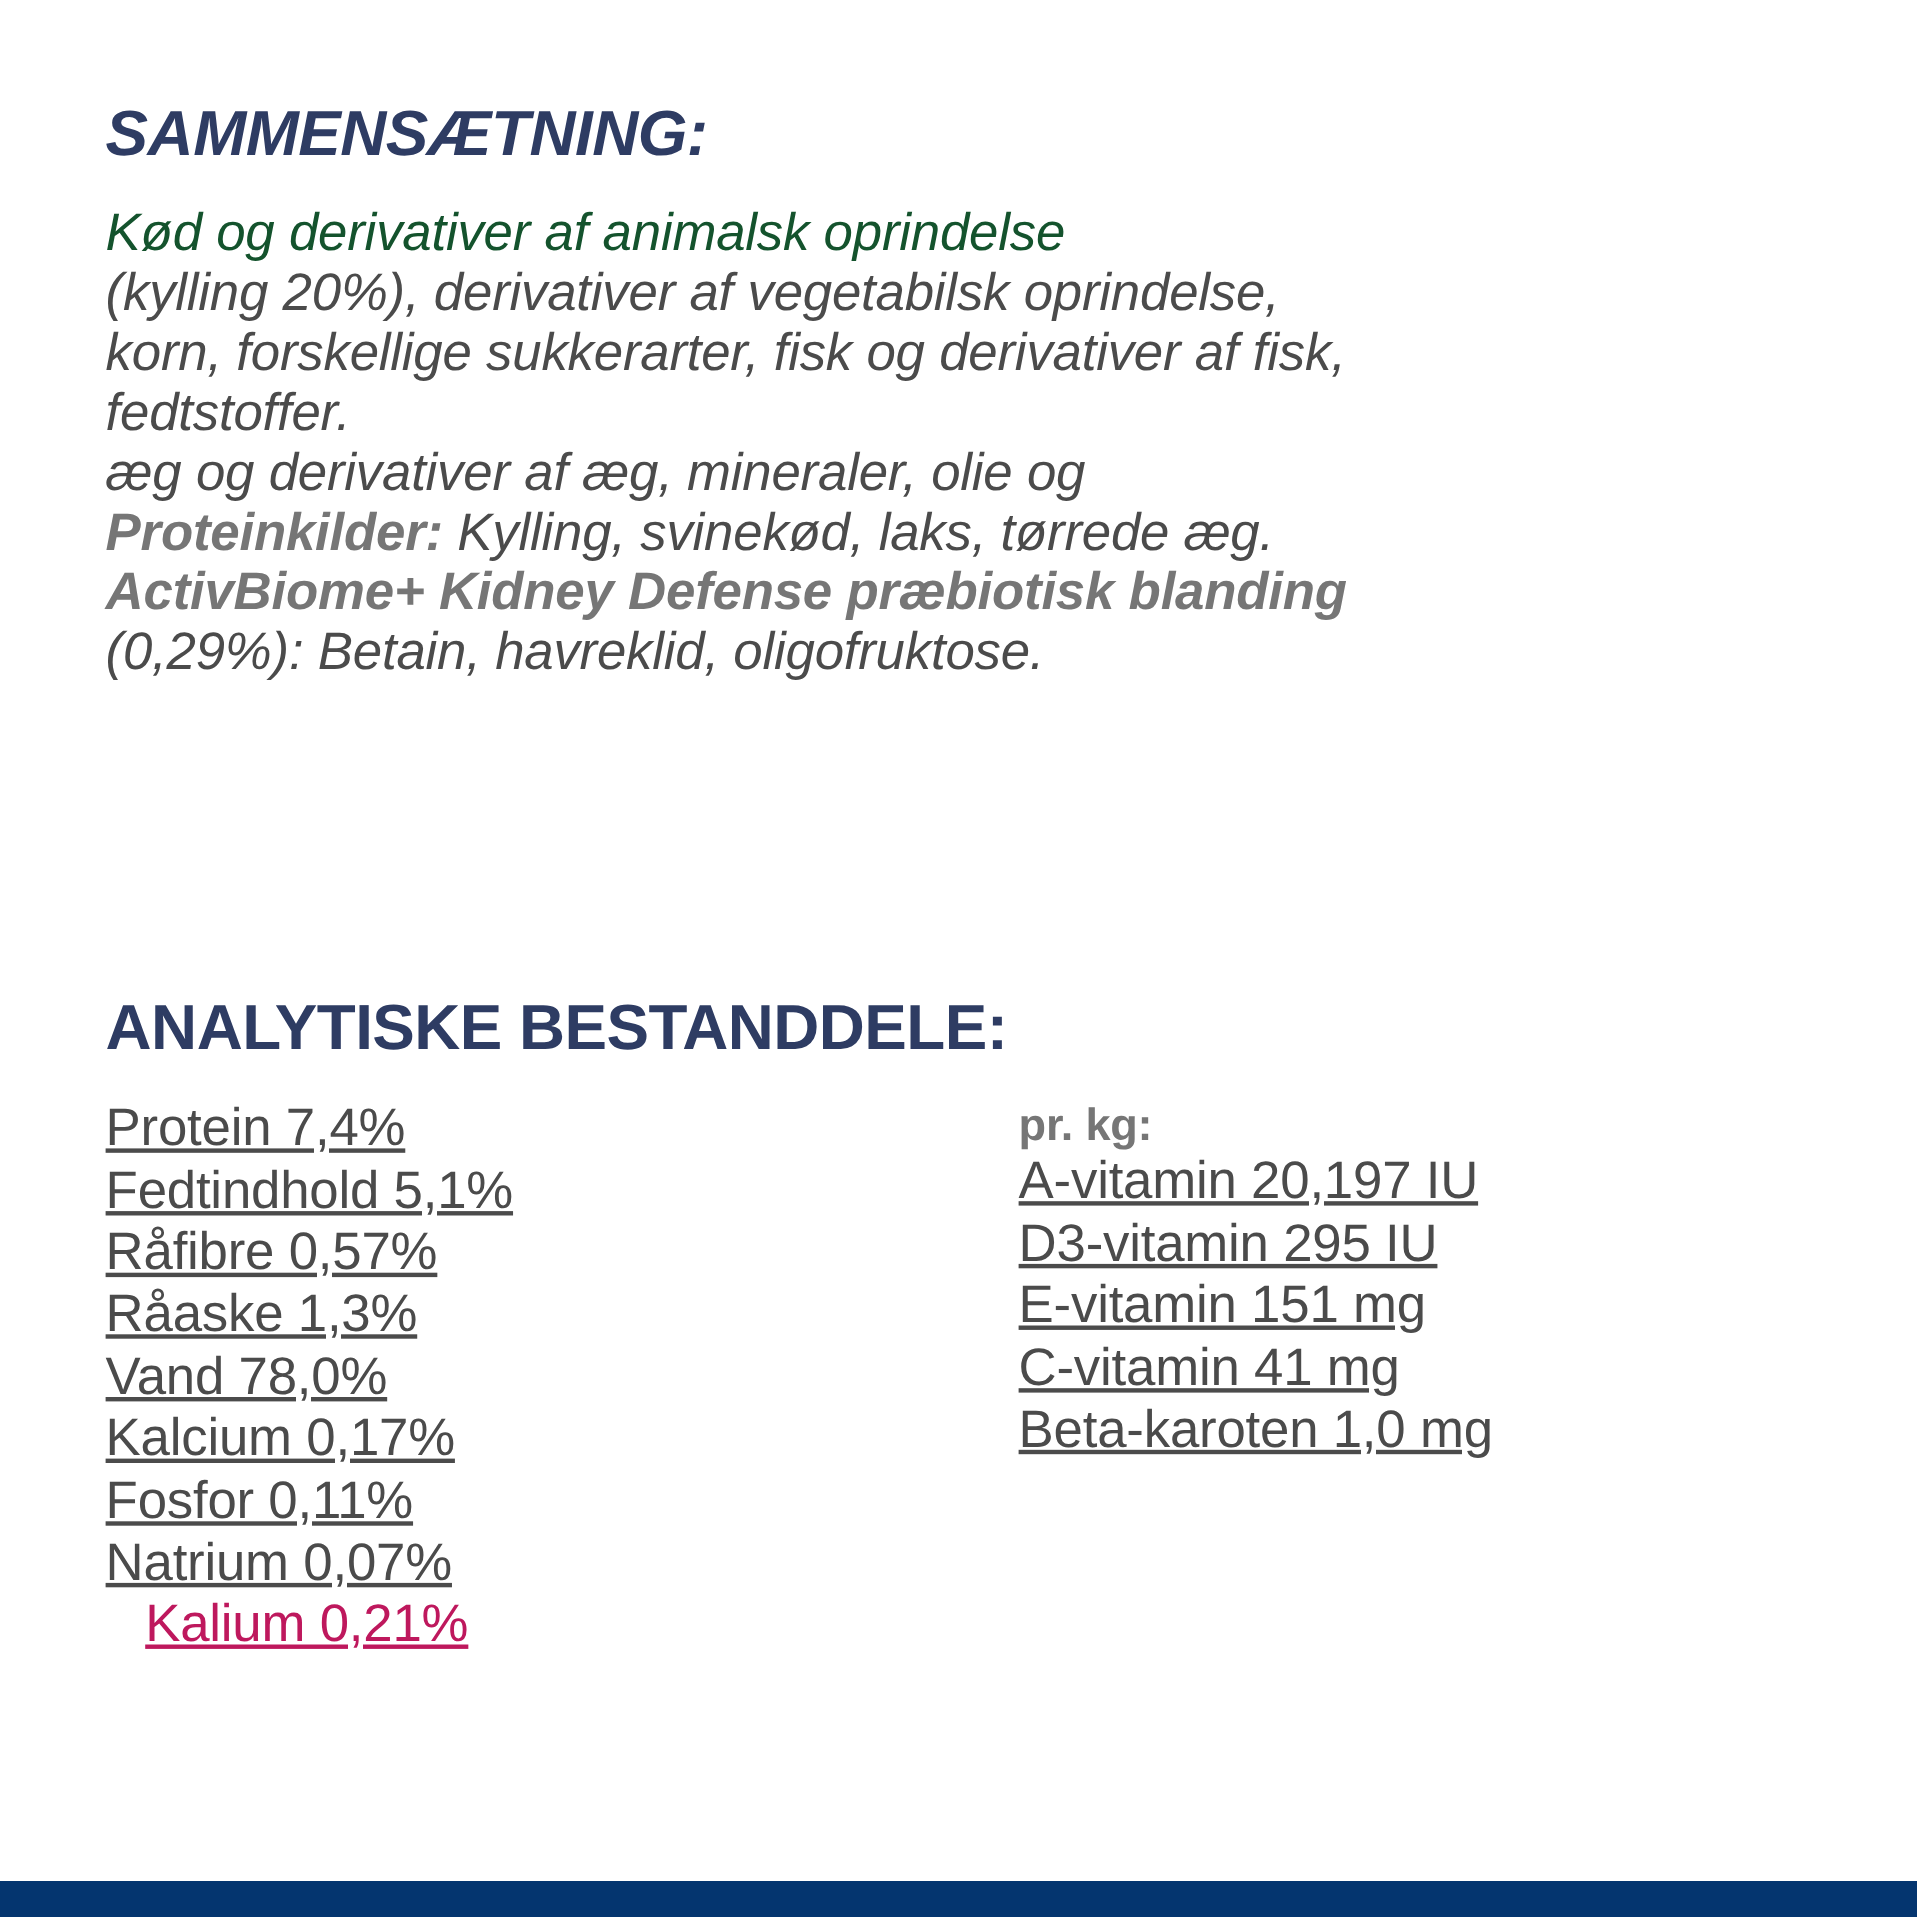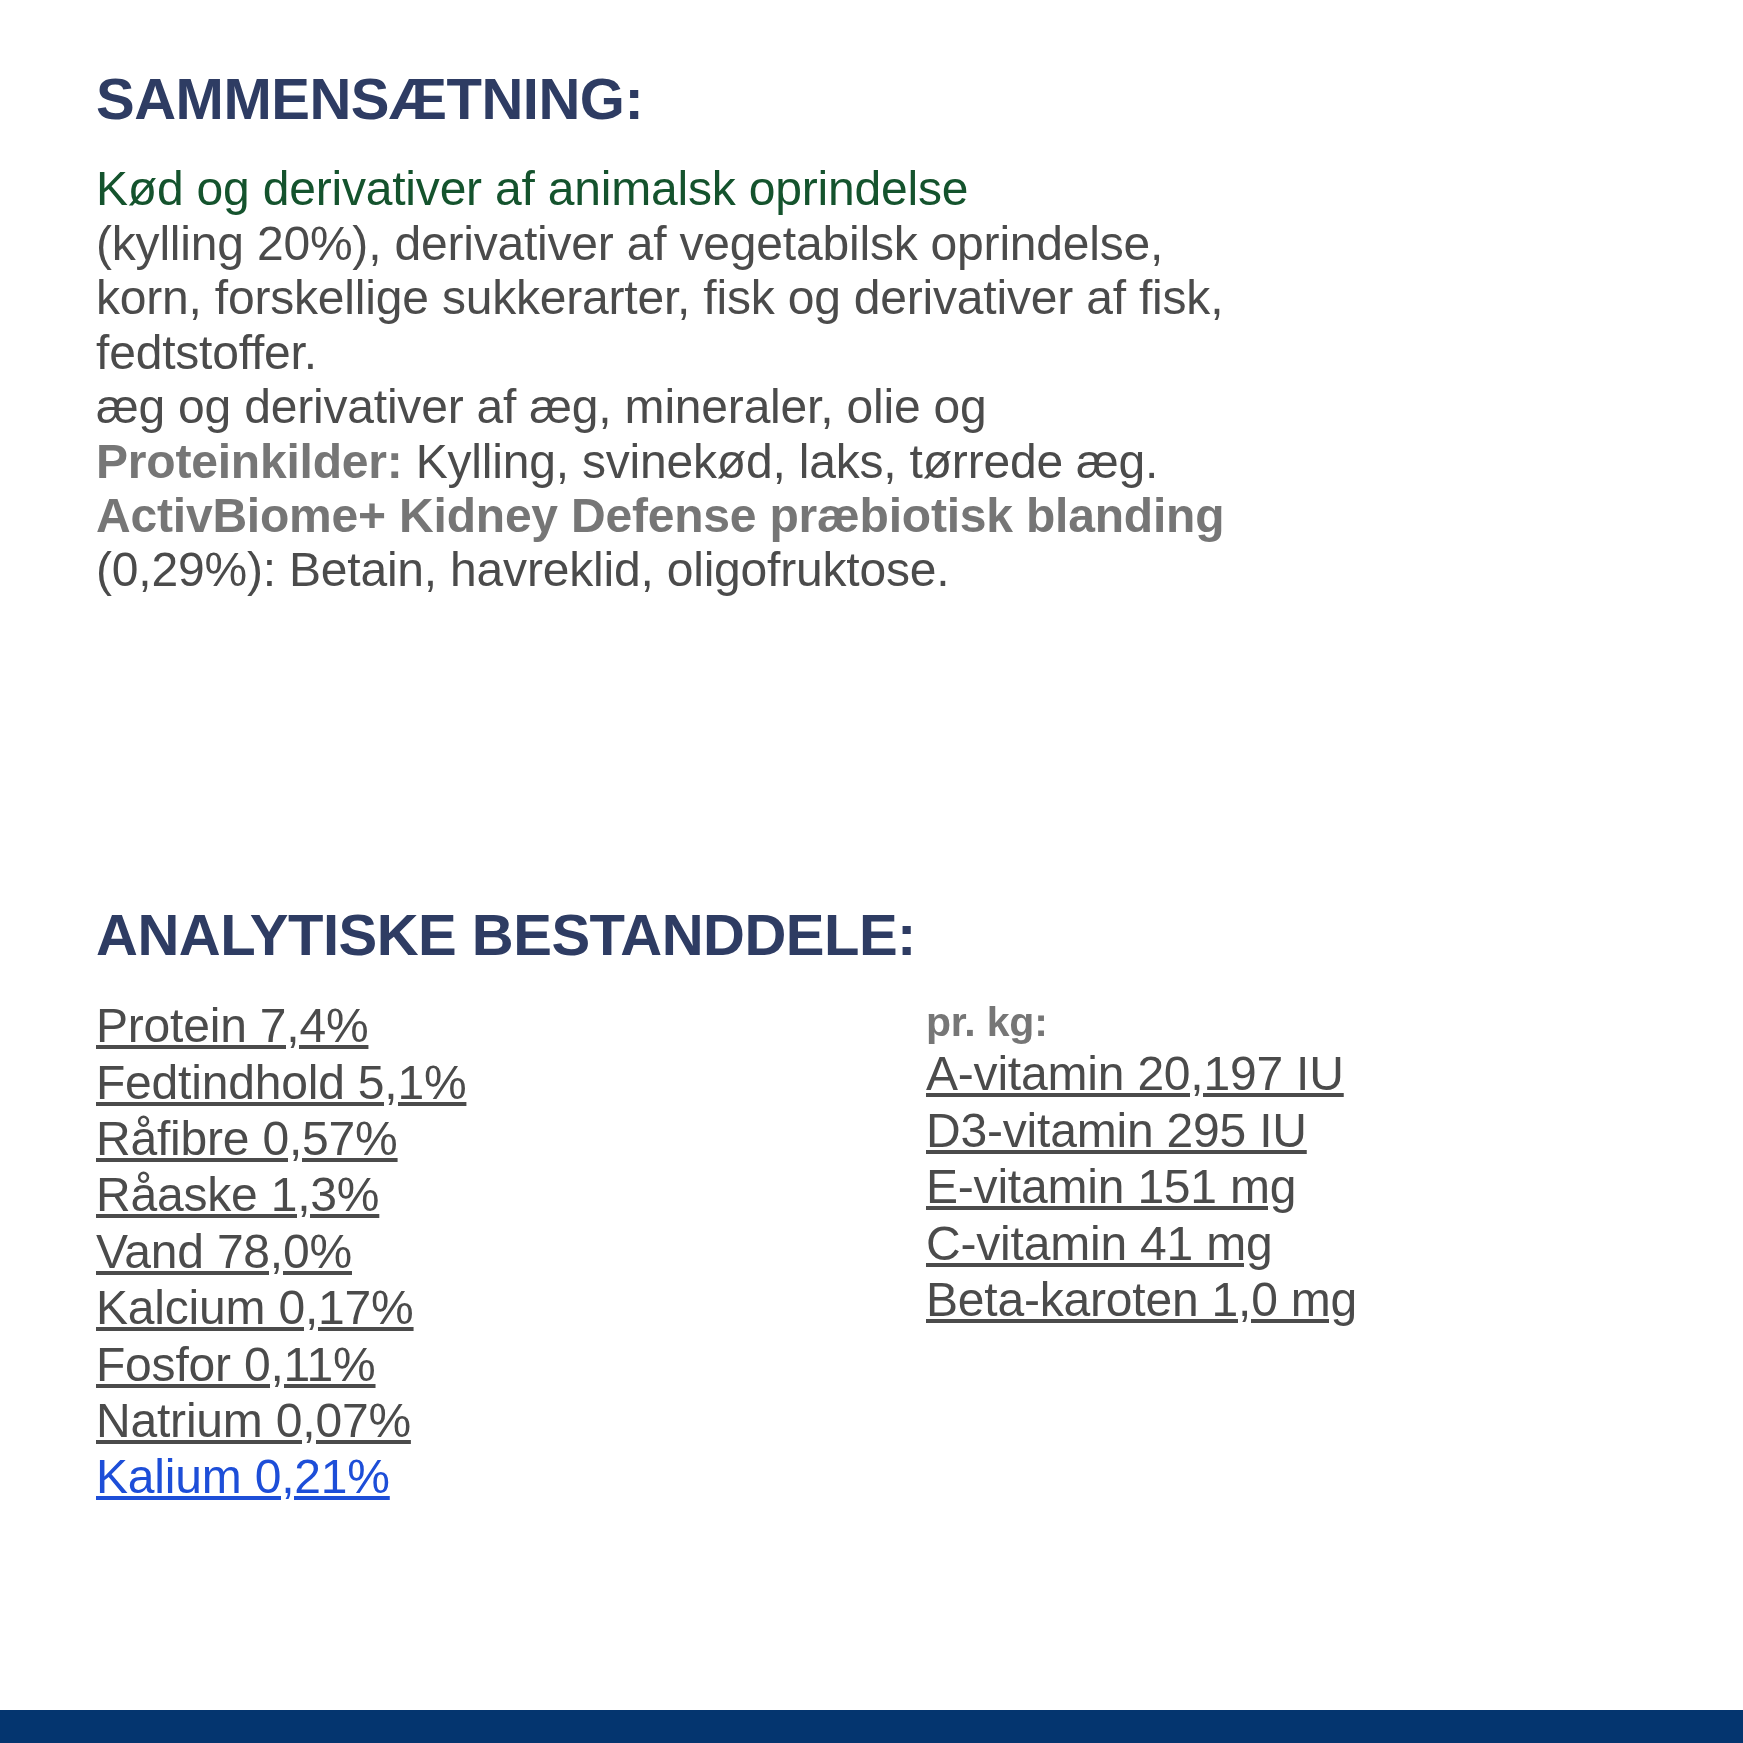--- a/index.html
+++ b/index.html
@@ -20,22 +20,23 @@
     position: relative;
     width: 1743px;
     height: 1743px;
     box-sizing: border-box;
   }
 
   
   .section-composition {
     position: absolute;
     left: 96px;
-    top: 69px;
+    top: 92px;
     width: 1600px;
+    font-style: italic;
   }
 
   .section-analytical {
     position: absolute;
     left: 96px;
     top: 905px;
     width: 1600px;
   }
 
   h2.section-heading {
@@ -152,21 +153,21 @@
       <div class="col-left">
         <ul class="nutrient-list">
           <li style="color: rgb(75, 75, 75);">Protein 7,4%</li>
           <li style="color: rgb(75, 75, 75);">Fedtindhold 5,1%</li>
           <li style="color: rgb(75, 75, 75);">Råfibre 0,57%</li>
           <li style="color: rgb(75, 75, 75);">Råaske 1,3%</li>
           <li style="color: rgb(75, 75, 75);">Vand 78,0%</li>
           <li style="color: rgb(75, 75, 75);">Kalcium 0,17%</li>
           <li style="color: rgb(75, 75, 75);">Fosfor 0,11%</li>
           <li style="color: rgb(75, 75, 75);">Natrium 0,07%</li>
-          <li style="color: #1d4ed8;">Kalium 0,21%</li>
+          <li style="color: #be185d; margin-left: 36px;">Kalium 0,21%</li>
         </ul>
       </div>
 
       <div class="col-right">
         <div class="col-right-heading" style="color: rgb(118, 118, 118);">pr. kg:</div>
         <ul class="nutrient-list">
           <li style="color: rgb(75, 75, 75);">A-vitamin 20,197 IU</li>
           <li style="color: rgb(75, 75, 75);">D3-vitamin 295 IU</li>
           <li style="color: rgb(75, 75, 75);">E-vitamin 151 mg</li>
           <li style="color: rgb(75, 75, 75);">C-vitamin 41 mg</li>

